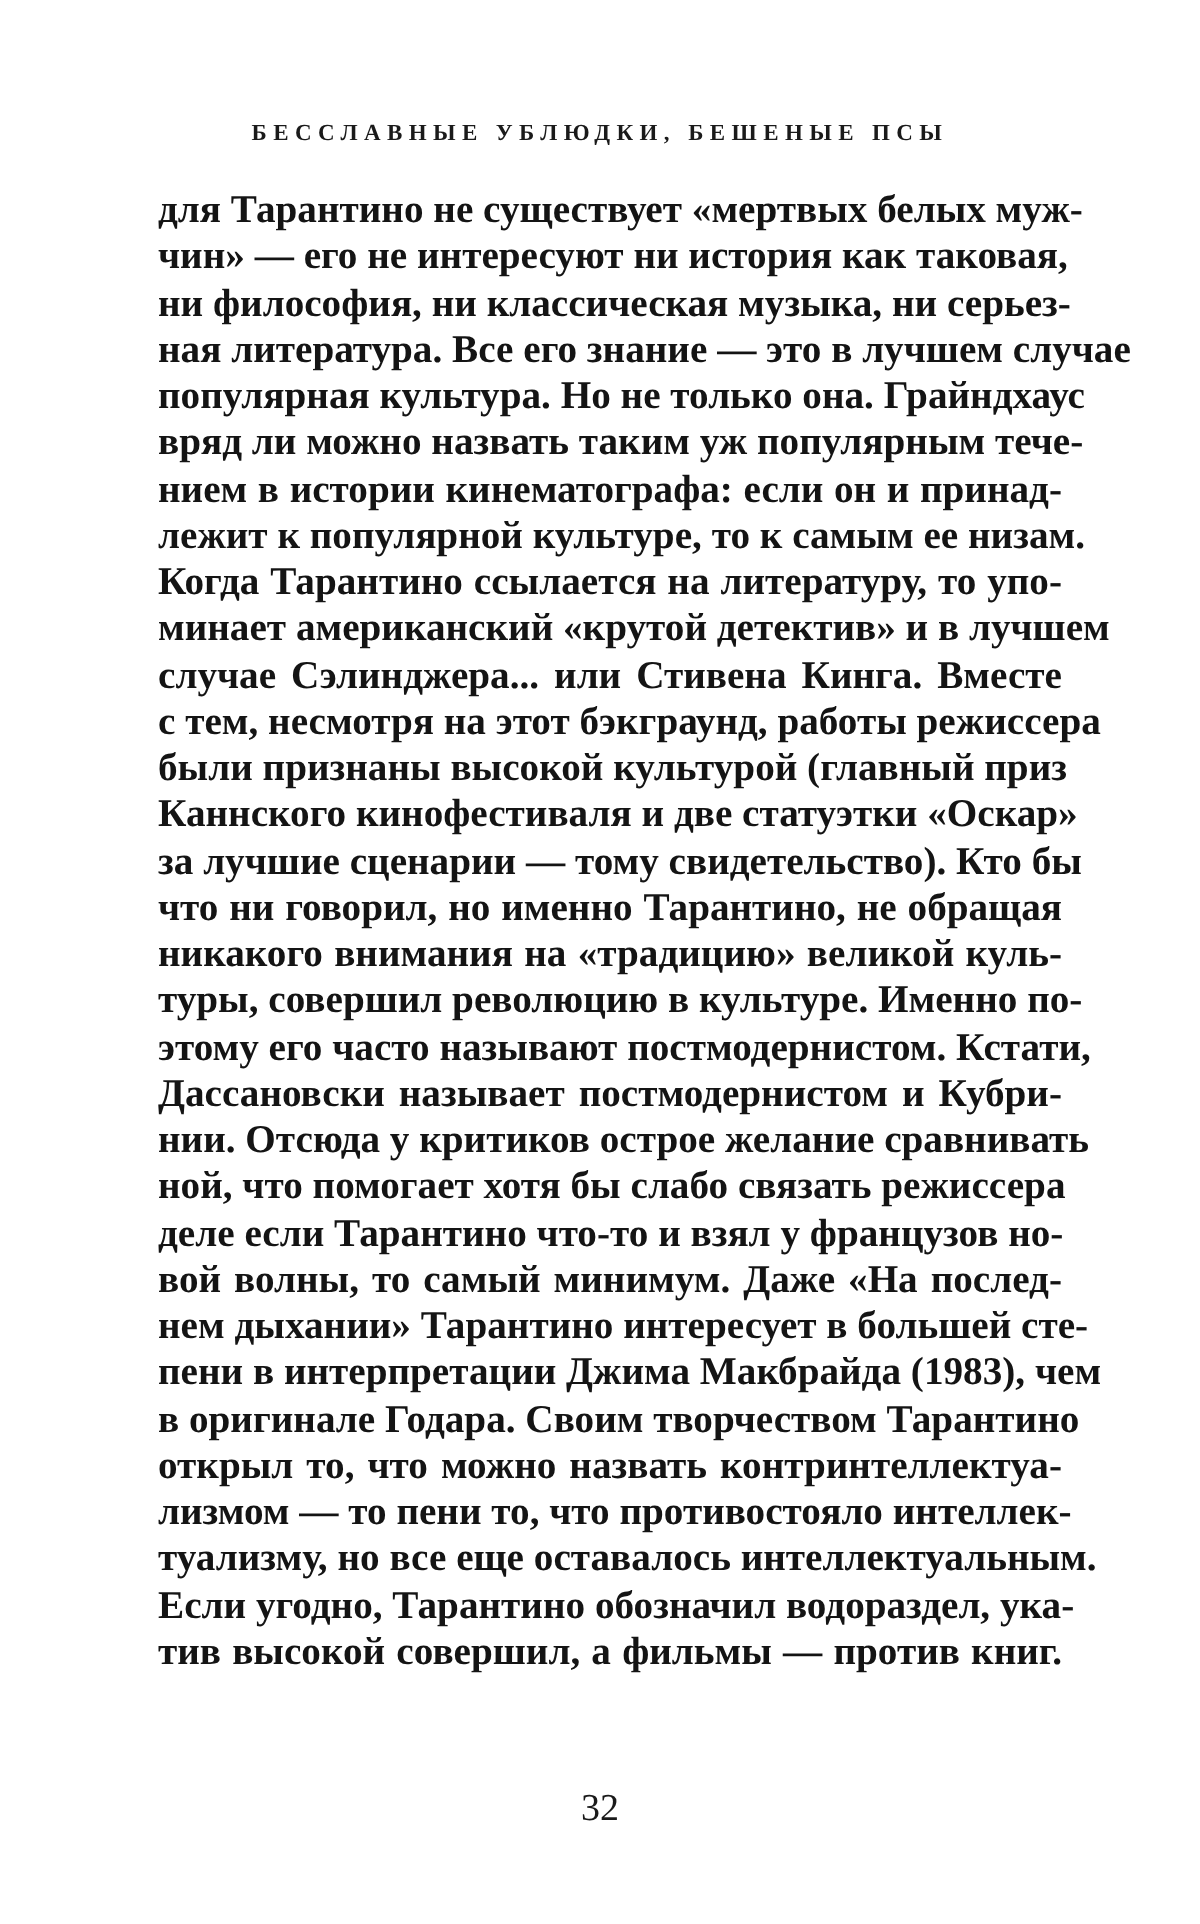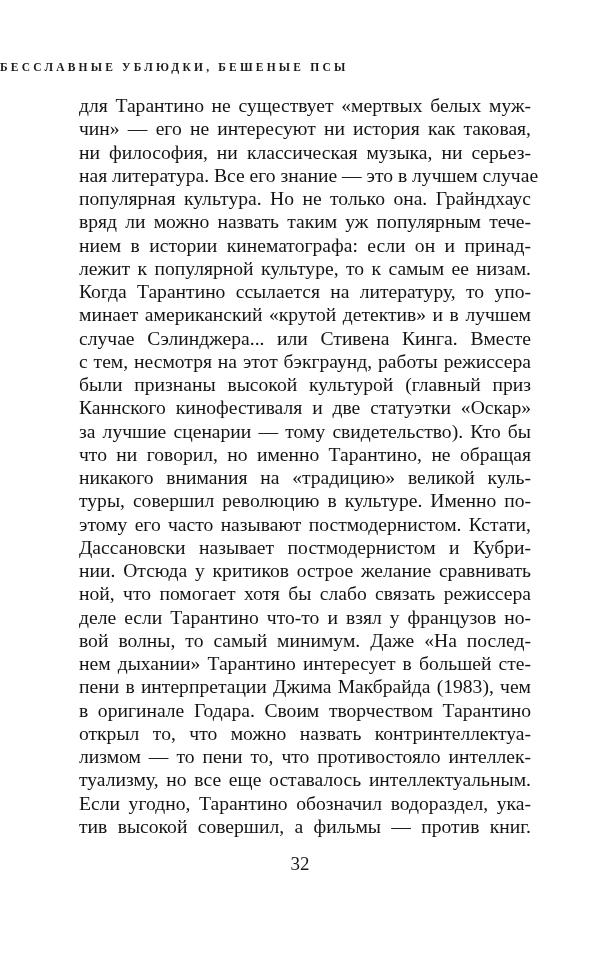--- a/index.html
+++ b/index.html
@@ -13,21 +13,21 @@
       position: relative;
       overflow: hidden;
       color: #141414;
       font-family: "DejaVu Serif", "Liberation Serif", serif;
     }
     .running-head {
       position: absolute;
       top: 61px;
       left: 0;
       width: 600px;
-      text-align: left;
+      text-align: center;
       font-family: "Liberation Serif", "DejaVu Serif", serif;
       font-size: 11.5px;
       font-weight: bold;
       letter-spacing: 3.2px;
       color: #1a1a1a;
     }
     .body-text {
       position: absolute;
       top: 94px;
       left: 79px;
@@ -36,27 +36,28 @@
     .line {
       display: block;
       height: 23.25px;
       line-height: 23.25px;
       font-family: "Liberation Serif", "DejaVu Serif", serif;
       font-size: 19.6px;
       white-space: nowrap;
       text-align: justify;
       text-align-last: justify;
       color: #141414;
+      font-weight: bold;
     }
     .line.last {
       text-align-last: justify;
     }
     .page-number {
       position: absolute;
-      top: 853px;
+      top: 894px;
       left: 0;
       width: 600px;
       text-align: center;
       font-family: "Liberation Serif", "DejaVu Serif", serif;
       font-size: 19px;
       color: #1a1a1a;
     }
   </style>
 </head>
 <body>

